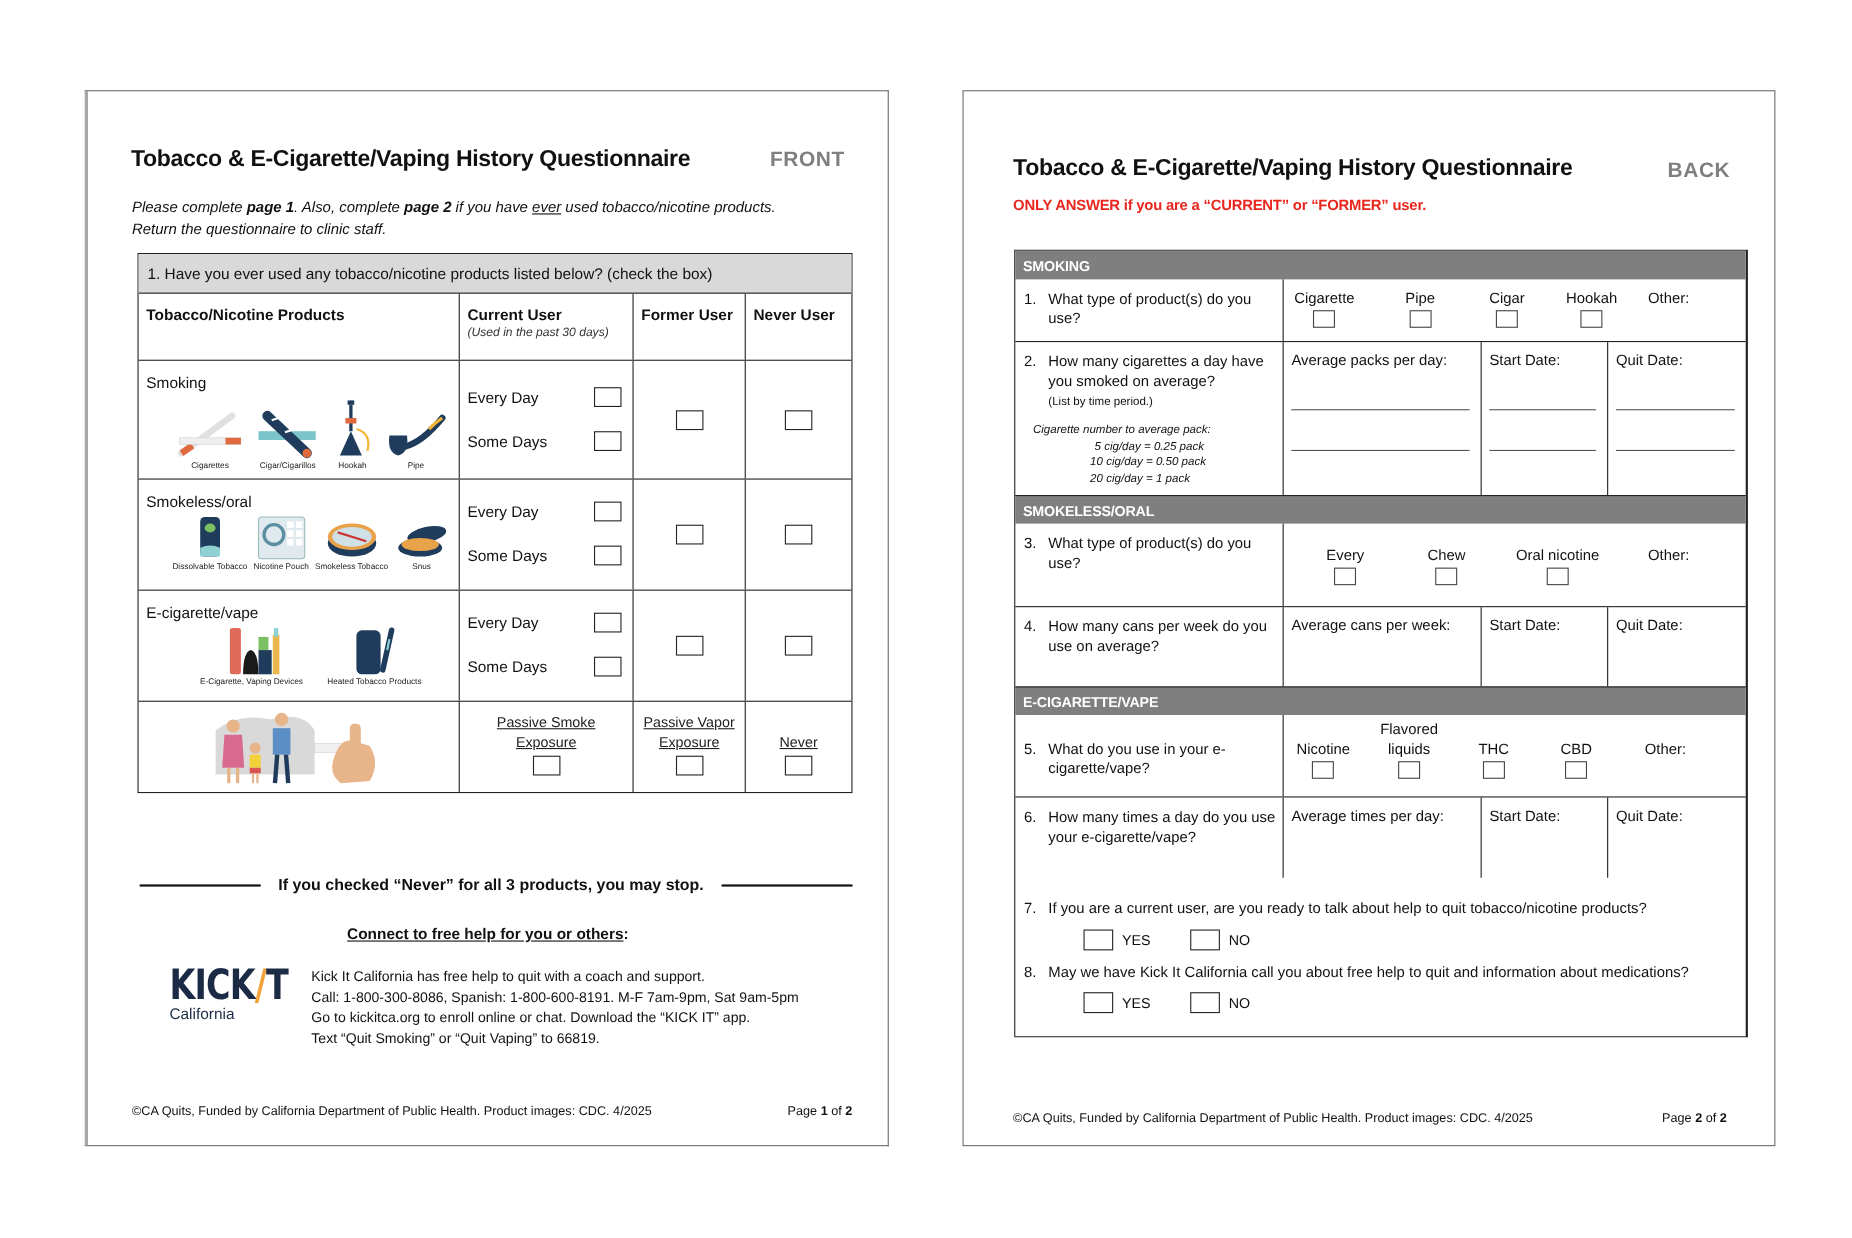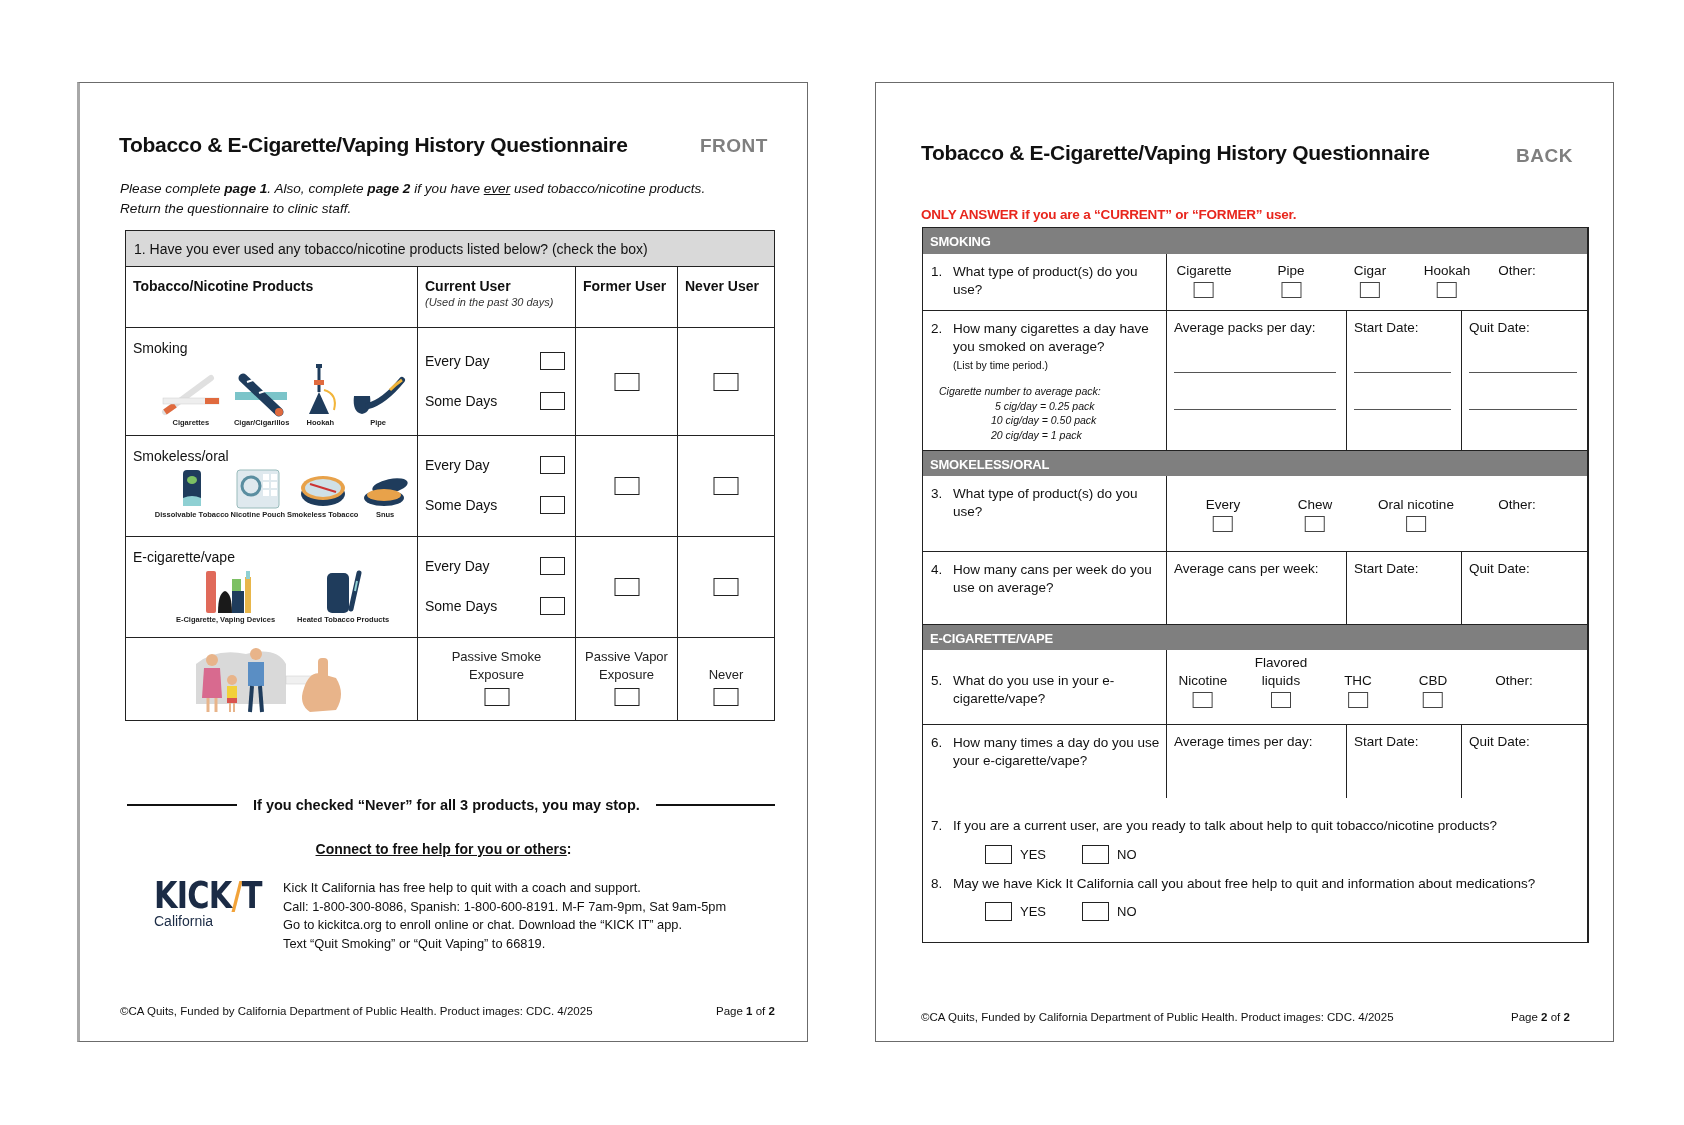--- a/index.html
+++ b/index.html
@@ -31,26 +31,26 @@
   .hdr .sub { font-style: italic; font-size: 11px; padding: 2px 7px 0; color: #333; }
   .prod { height: 108px; }
   .prod.r2 { height: 101px; }
   .prod.r3 { height: 101px; }
   .prod .name { font-size: 14px; padding: 12px 7px 0; }
   .cb { display: inline-block; width: 25px; height: 18px; border: 1.3px solid #222; background: #fff; }
   .cb.sm { width: 20px; height: 16px; border-color: #444; }
   .opt { position: absolute; left: 7px; font-size: 14px; display: flex; align-items: center; width: 140px; justify-content: space-between; }
   .center-cb { position: absolute; left: 50%; top: 50%; transform: translate(-50%, -50%); }
 
-  .imgs { position: absolute; left: 28px; right: 6px; display: flex; justify-content: space-around; align-items: flex-end; font-weight: bold; }
+  .imgs { position: absolute; left: 28px; right: 6px; display: flex; justify-content: space-around; align-items: flex-end; }
   .imgcap { font-size: 7.5px; text-align: center; color: #222; line-height: 9px; }
   .ic { display: flex; flex-direction: column; align-items: center; }
 
   .q2row { height: 82px; }
-  .q2row .lab { position: absolute; left: 0; right: 0; top: 10px; text-align: center; font-size: 13px; line-height: 18px; color: #222; }
+  .q2row .lab { position: absolute; left: 0; right: 0; top: 10px; text-align: center; font-size: 13px; line-height: 18px; color: #222; text-decoration: underline; }
   .q2row .cbw { position: absolute; left: 50%; bottom: 10px; transform: translateX(-50%); }
 
   .stopline { position: absolute; top: 714px; left: 47px; width: 648px; display: flex; align-items: center; }
   .stopline .ln { height: 2px; background: #111; }
   .stopline .txt { font-weight: bold; font-size: 14.5px; padding: 0 16px; color: #111; white-space: nowrap; }
 
   .connect { position: absolute; top: 758px; left: 0; right: 0; text-align: center; font-weight: bold; font-size: 14px; }
   .connect span.u { text-decoration: underline; }
 
   .kickit { position: absolute; left: 74px; top: 790px; width: 115px; }
@@ -78,21 +78,21 @@
   .chk .cb { margin-top: 2px; }
   .small-note { font-size: 10.5px; }
   .conv { font-size: 10.5px; font-style: italic; line-height: 14.5px; margin-top: 10px; margin-left: -14px; }
   .conv div.i { padding-left: 56px; }
 
   .treat { border-top: 1.5px solid #222; height: 144px; position: relative; font-size: 13.5px; }
   .tq { position: absolute; left: 8px; display: flex; }
   .tq .n { width: 22px; }
   .yn { position: absolute; display: flex; align-items: center; font-size: 13px; }
   .yn .cb { margin-right: 8px; width: 27px; height: 19px; }
-  .red { position: absolute; left: 40px; top: 124px; color: #e8261d; font-weight: bold; font-size: 13.5px; letter-spacing: -0.2px; }
+  .red { position: absolute; left: 40px; top: 96px; color: #e8261d; font-weight: bold; font-size: 13.5px; letter-spacing: -0.2px; }
 </style>
 </head>
 <body>
 
 <div class="page" id="page1">
   <div class="title" style="left:39px;top:50px;">Tobacco &amp; E-Cigarette/Vaping History Questionnaire</div>
   <div class="side-tag" style="left:620px;top:52px;">FRONT</div>
 
   <div class="intro">
     <div><span>Please complete </span><b>page 1</b><span>. Also, complete </span><b>page 2</b><span> if you have </span><u>ever</u><span> used tobacco/nicotine products.</span></div>

